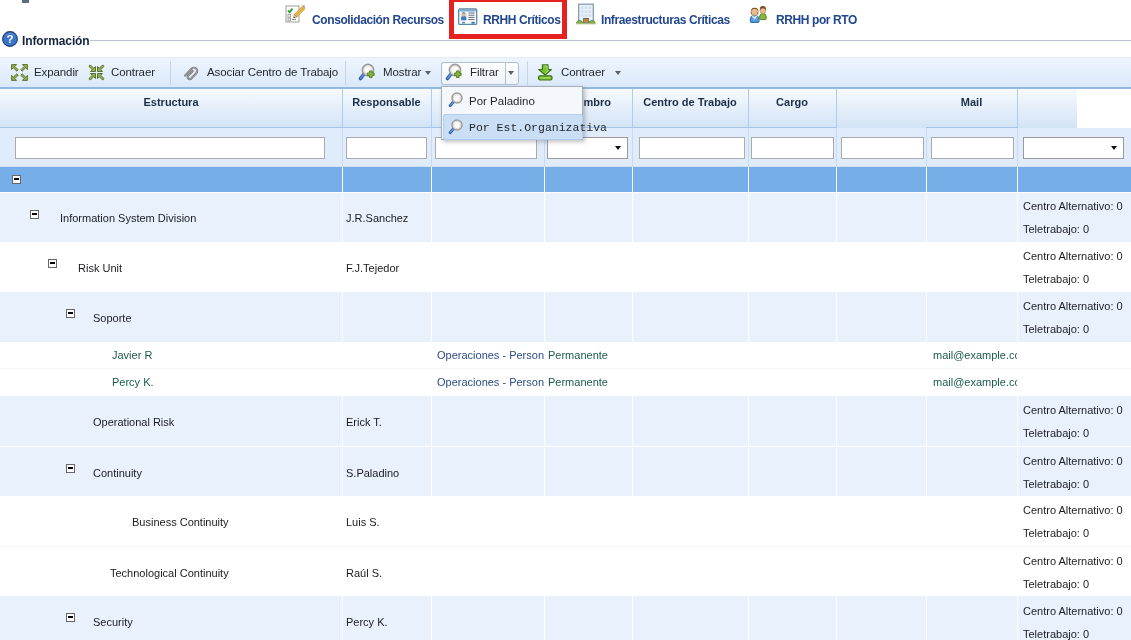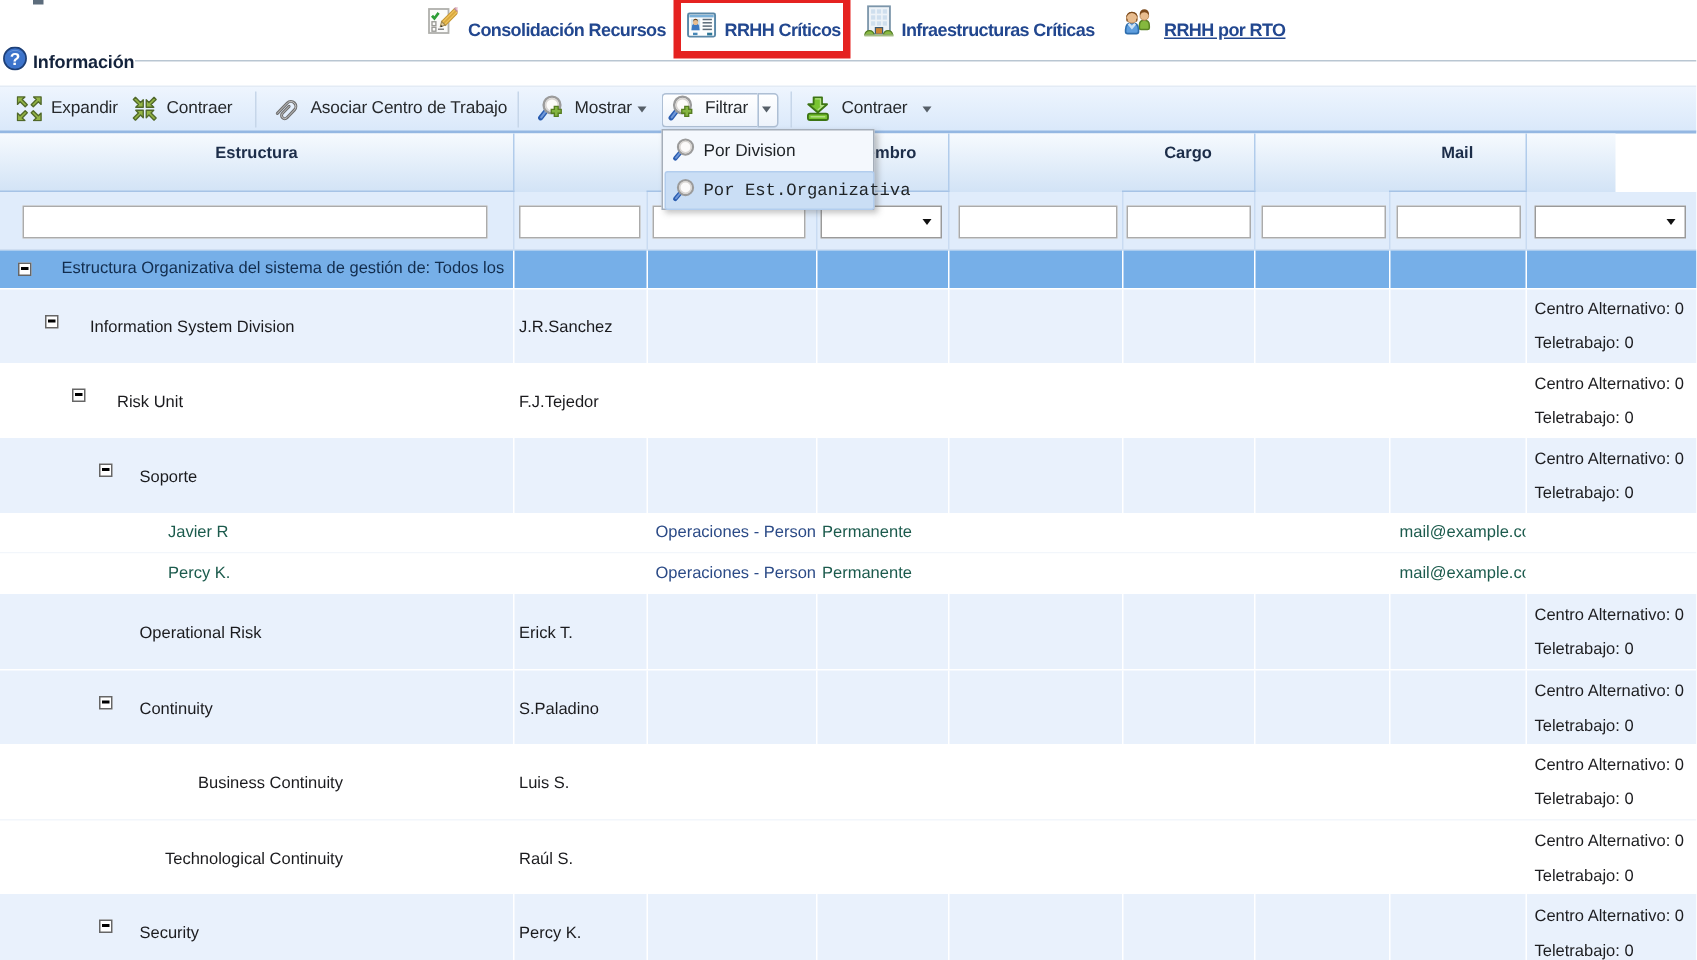--- a/index.html
+++ b/index.html
@@ -99,21 +99,21 @@
 <div class="abs" id="ic-people" style="left:747px;top:4px;"><svg width="22" height="20" viewBox="0 0 22 20">
       <path d="M12.6 13 q0-3.4 3.2-3.6 q3.4 0.2 3.4 3.6 v1.6 q0 1 -1.2 1 h-4.4 q-1 0 -1 -1 z" fill="#85b83e" stroke="#5a8424" stroke-width="1"></path>
       <circle cx="15.9" cy="6.6" r="2.9" fill="#e8bc8e" stroke="#b88858" stroke-width="0.6"></circle>
       <path d="M13 6.4 a3 3 0 0 1 5.8 0 l0.2-1.2 a3.1 3.1 0 0 0 -6.2 0 z" fill="#7c4a1c"></path>
       <path d="M3.4 15.8 q0-4.4 4.2-4.6 q4.4 0.2 4.4 4.6 v1.4 q0 1.2 -1.4 1.2 h-5.8 q-1.4 0 -1.4 -1.2 z" fill="#5e9ede" stroke="#2e6eae" stroke-width="1.1"></path>
       <path d="M5.4 11.8 l2.2 2.6 l2.2-2.6" fill="none" stroke="#cfe4f6" stroke-width="1.6"></path>
       <circle cx="7.6" cy="7.8" r="3.6" fill="#e8bc8e" stroke="#b88858" stroke-width="0.6"></circle>
       <path d="M3.9 8.4 a3.7 3.7 0 0 1 7.4 0 q0.6-4.4 -3.7-4.6 q-4.2 0.2 -3.7 4.6 z" fill="#7c4a1c"></path>
       <path d="M3.9 8.2 q-0.3 1.8 0.8 2.6 l0-2.2 z M11.3 8.2 q0.3 1.8 -0.8 2.6 l0-2.2 z" fill="#7c4a1c"></path>
     </svg></div>
-<div class="tabtxt" style="left:776px;text-decoration:underline;">RRHH por RTO</div>
+<div class="tabtxt" style="left:776px;">RRHH por RTO</div>
 
 <div class="abs" id="ic-help" style="left:2px;top:31px;"><svg width="16" height="16" viewBox="0 0 16 16">
       <circle cx="8" cy="8" r="7.4" fill="#3d74cb" stroke="#1d3f77" stroke-width="1.1"></circle>
       <path d="M3 5 a6 6 0 0 1 10 0 a7 7 0 0 0 -10 0 z" fill="#7fa6e0" opacity="0.8"></path>
       <text x="8" y="12" font-family="Liberation Sans" font-size="11.5" font-weight="bold" fill="#fff" text-anchor="middle">?</text>
     </svg></div>
 <div class="t" style="left:22px;top:34px;font-weight:bold;font-size:12px;letter-spacing:-0.1px;color:#14233c;">Información</div>
 <div class="abs" style="left:90px;top:40px;width:1041px;height:1px;background:#b9c6d2;"></div>
 
 <div id="toolbar">
@@ -189,25 +189,31 @@
  <div class="tbtxt" style="left:561px;">Contraer</div>
  <div class="tri" style="left:615px;top:13px;"></div>
 </div>
 
 <div class="abs" style="left:0;top:87px;width:1131px;height:2px;background:#94b7e2;"></div>
 
 <div id="ghead">
  <div class="hcell" style="left:0;width:342px;">
       <div class="hlab">Estructura</div>
     </div>
+ <div class="hcell" style="left:342px;width:89px;">
+      <div class="hlab">Responsable</div>
+    </div>
  <div class="hcell" style="left:431px;width:113px;">
       <div class="hlab">Servicio</div>
     </div>
  <div class="hcell" style="left:544px;width:88px;">
       <div class="hlab">Miembro</div>
+    </div>
+ <div class="hcell" style="left:632px;width:116px;">
+      <div class="hlab">Centro de Trabajo</div>
     </div>
  <div class="hcell" style="left:748px;width:88px;">
       <div class="hlab">Cargo</div>
     </div>
  <div class="hcell" style="left:926px;width:91px;">
       <div class="hlab">Mail</div>
     </div>
 </div>
 
 <div id="frow">
@@ -239,21 +245,20 @@
     <div class="vsep" style="left:431px;"></div>
  <div class="vsep" style="left:544px;"></div>
     <div class="vsep" style="left:632px;"></div>
  <div class="vsep" style="left:748px;"></div>
     <div class="vsep" style="left:836px;"></div>
  <div class="vsep" style="left:926px;"></div>
     <div class="vsep" style="left:1017px;"></div>
  <div class="minus" style="left:12px;top:8px;">
       <i></i>
     </div>
- <div class="t" style="left:41px;top:6px;color:#122d4e;">Estructura Organizativa del sistema de gestión de: Todos los</div>
 </div>
 <div class="abs" style="left:0;top:192px;width:1131px;height:1px;background:#fff;"></div>
 
 <div class="row lb" style="top:193px;height:49px;">
  <div class="vsep" style="left:342px;"></div>
     <div class="vsep" style="left:431px;"></div>
  <div class="vsep" style="left:544px;"></div>
     <div class="vsep" style="left:632px;"></div>
  <div class="vsep" style="left:748px;"></div>
     <div class="vsep" style="left:836px;"></div>
@@ -366,21 +371,21 @@
  <div class="cc" style="top:4px;">Centro Alternativo: 0<br>Teletrabajo: 0</div>
 </div>
 
 <div class="abs" style="left:441px;top:86px;width:142px;height:54px;background:#f4f8fd;border:1px solid #a5aeb9;box-sizing:border-box;box-shadow:2px 2px 4px rgba(80,80,80,0.35);">
  <div class="abs" id="ic-zoom3" style="left:6px;top:5px;"><svg width="16" height="16" viewBox="0 0 16 16">
         <line x1="5.6" y1="9.6" x2="2.2" y2="13.6" stroke="#2a5db0" stroke-width="3" stroke-linecap="round"></line>
         <line x1="5.6" y1="9.6" x2="2.6" y2="13.2" stroke="#6f97d8" stroke-width="1.2" stroke-linecap="round"></line>
         <circle cx="9" cy="6" r="5" fill="#efedeb" stroke="#9b9b9b" stroke-width="1.5"></circle>
         <circle cx="9" cy="6" r="3.8" fill="#fbfafa" stroke="#d8d5d2" stroke-width="1"></circle>
       </svg></div>
- <div class="t" style="left:27px;top:8px;font-size:11.5px;color:#1f2326;">Por Division</div>
+ <div class="t" style="left:27px;top:8px;font-size:11.5px;color:#1f2326;">Por Paladino</div>
  <div class="abs" style="left:1px;top:27px;width:138px;height:24px;background:#cadef5;border:1px solid #b2cdee;border-radius:2px;">
   <div class="abs" id="ic-zoom4" style="left:4px;top:4px;"><svg width="16" height="16" viewBox="0 0 16 16">
           <line x1="5.6" y1="9.6" x2="2.2" y2="13.6" stroke="#2a5db0" stroke-width="3" stroke-linecap="round"></line>
           <line x1="5.6" y1="9.6" x2="2.6" y2="13.2" stroke="#6f97d8" stroke-width="1.2" stroke-linecap="round"></line>
           <circle cx="9" cy="6" r="5" fill="#efedeb" stroke="#9b9b9b" stroke-width="1.5"></circle>
           <circle cx="9" cy="6" r="3.8" fill="#fbfafa" stroke="#d8d5d2" stroke-width="1"></circle>
         </svg></div>
   <div class="t" style="left:25px;top:6px;font-size:11.5px;color:#1f2326;font-family:Liberation Mono, monospace;">Por Est.Organizativa</div>
  </div>
 </div>

